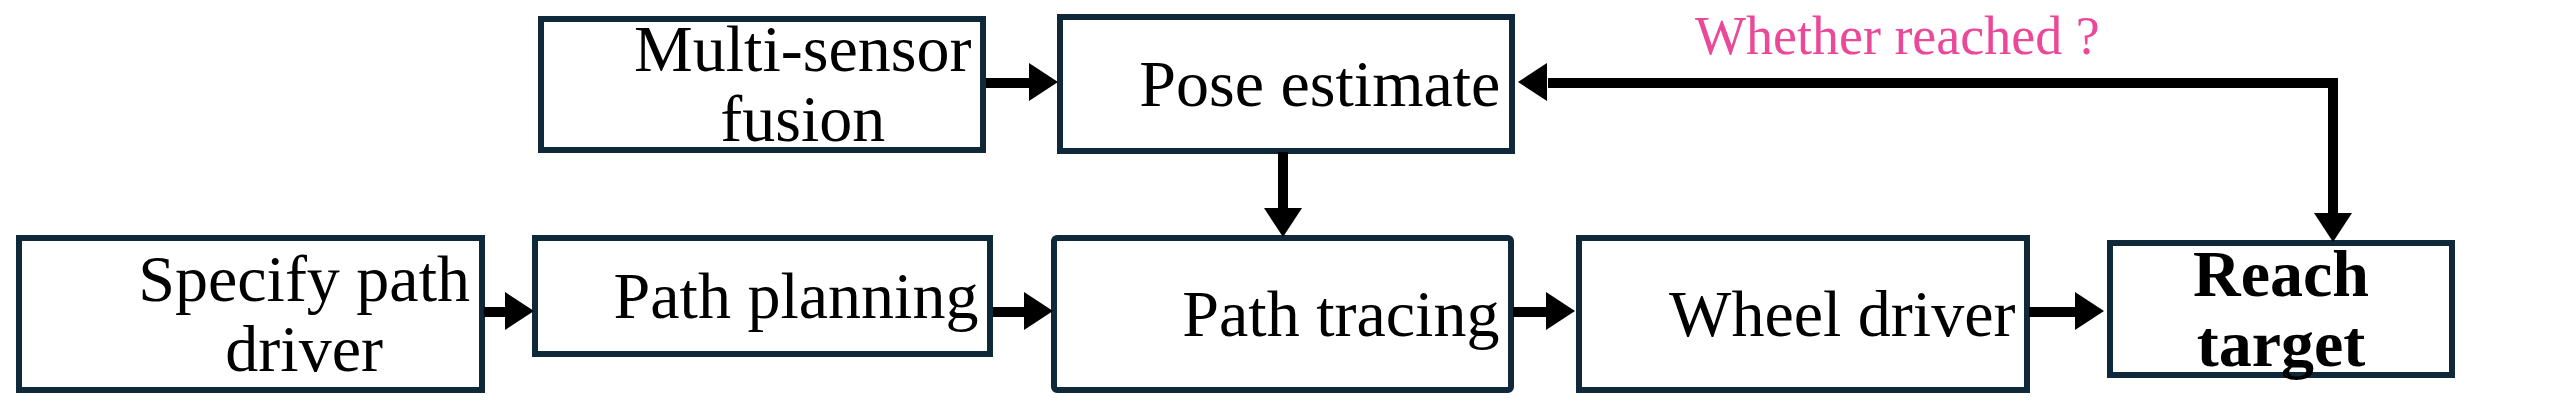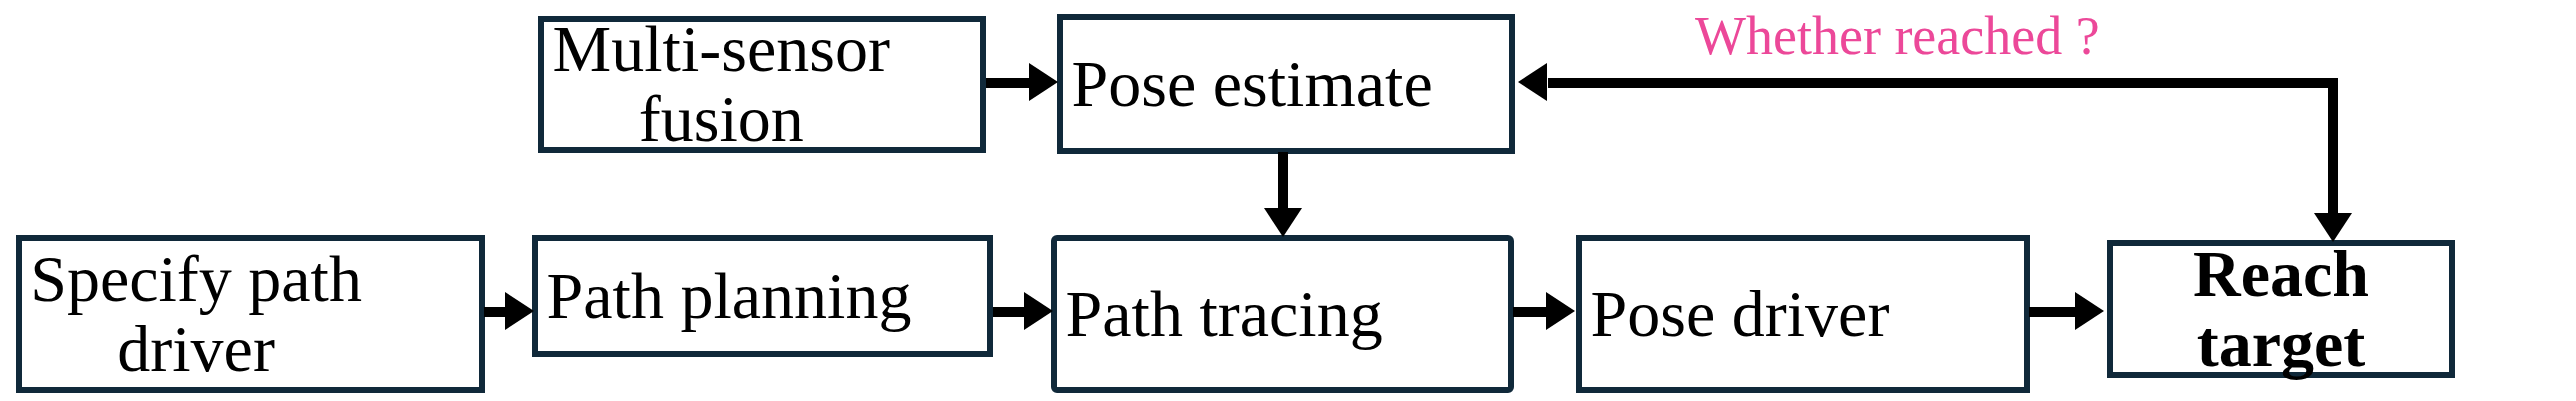--- a/index.html
+++ b/index.html
@@ -17,21 +17,21 @@
     background: #ffffff;
     overflow: hidden;
   }
   .node {
     position: absolute;
     box-sizing: border-box;
     border: 6px solid #10293a;
     background: #ffffff;
     display: flex;
     align-items: center;
-    justify-content: flex-start;
+    justify-content: flex-end;
     text-align: center;
     color: #000000;
     line-height: 1.06;
     font-size: 66px;
     letter-spacing: 0px;
     white-space: pre-line;
   }
   .node-label {
     display: block;
     padding: 0 8.6px;
@@ -99,21 +99,21 @@
 
   <div class="node" style="left:532px; top:235px; width:461px; height:122px;">
     <span class="node-label">Path planning</span>
   </div>
 
   <div class="node" style="left:1051px; top:235px; width:463px; height:158px;border-radius:6px;">
     <span class="node-label">Path tracing</span>
   </div>
 
   <div class="node" style="left:1576px; top:235px; width:454px; height:158px;">
-    <span class="node-label">Pose driver</span>
+    <span class="node-label">Wheel driver</span>
   </div>
 
   <div class="node" style="left:2107px; top:240px; width:348px; height:138px;font-weight:bold;">
     <span class="node-label">Reach  target</span>
   </div>
 
   <div class="edge-h" style="left:986px; top:78px; width:45px;"></div>
   <div class="arrow-right" style="left:1029px; top:63px;"></div>
 
   <div class="edge-v" style="left:1278px; top:152px; width:9.5px; height:57px;"></div>

